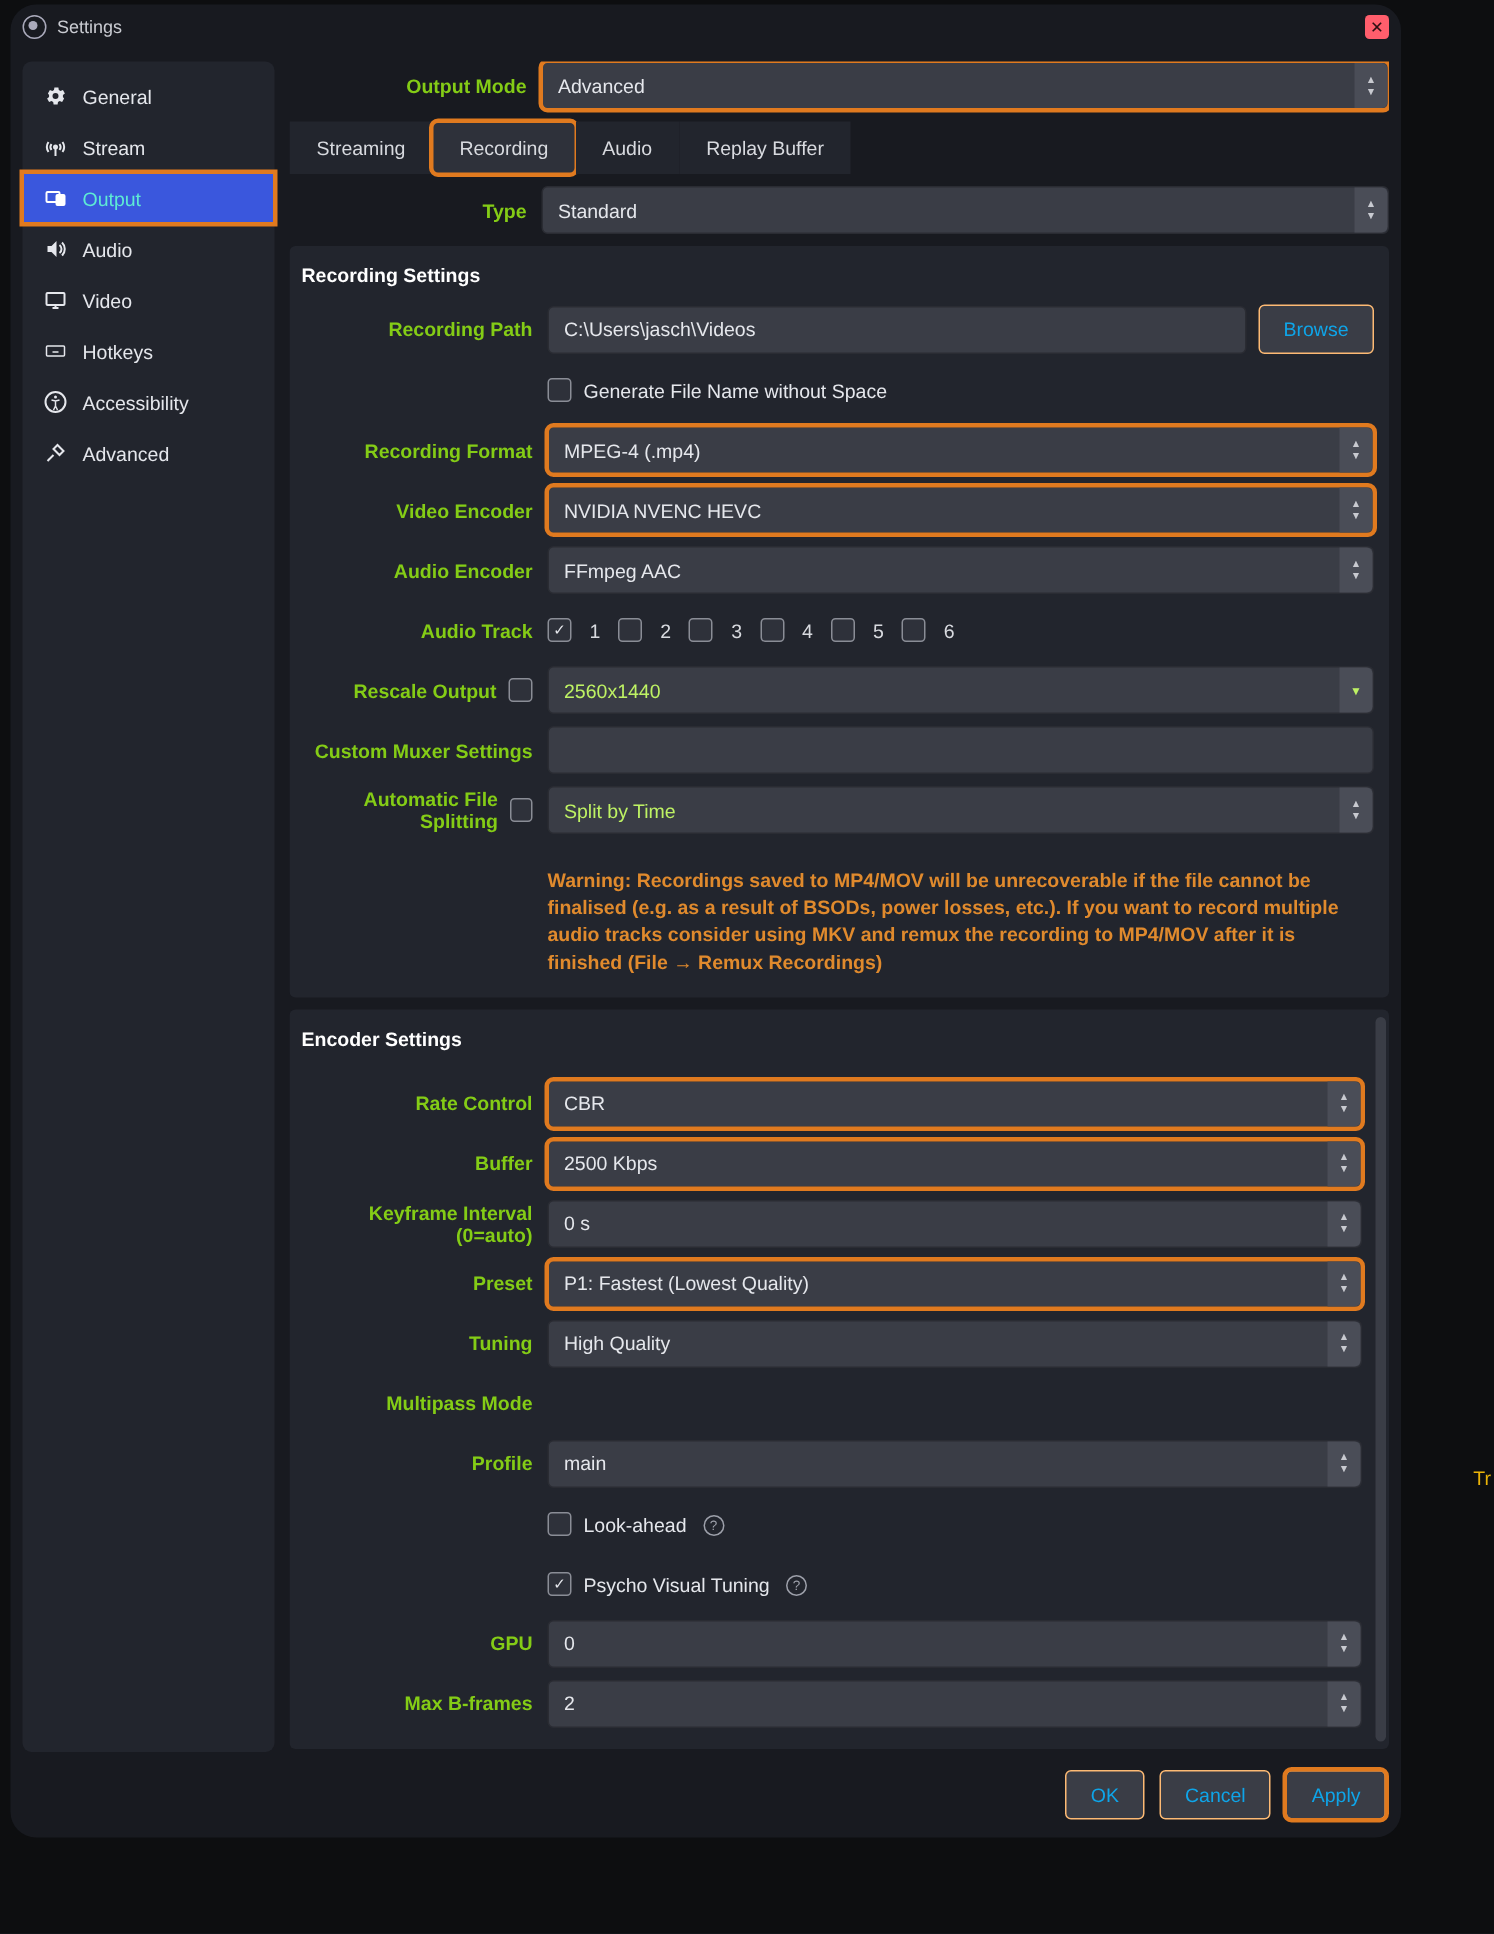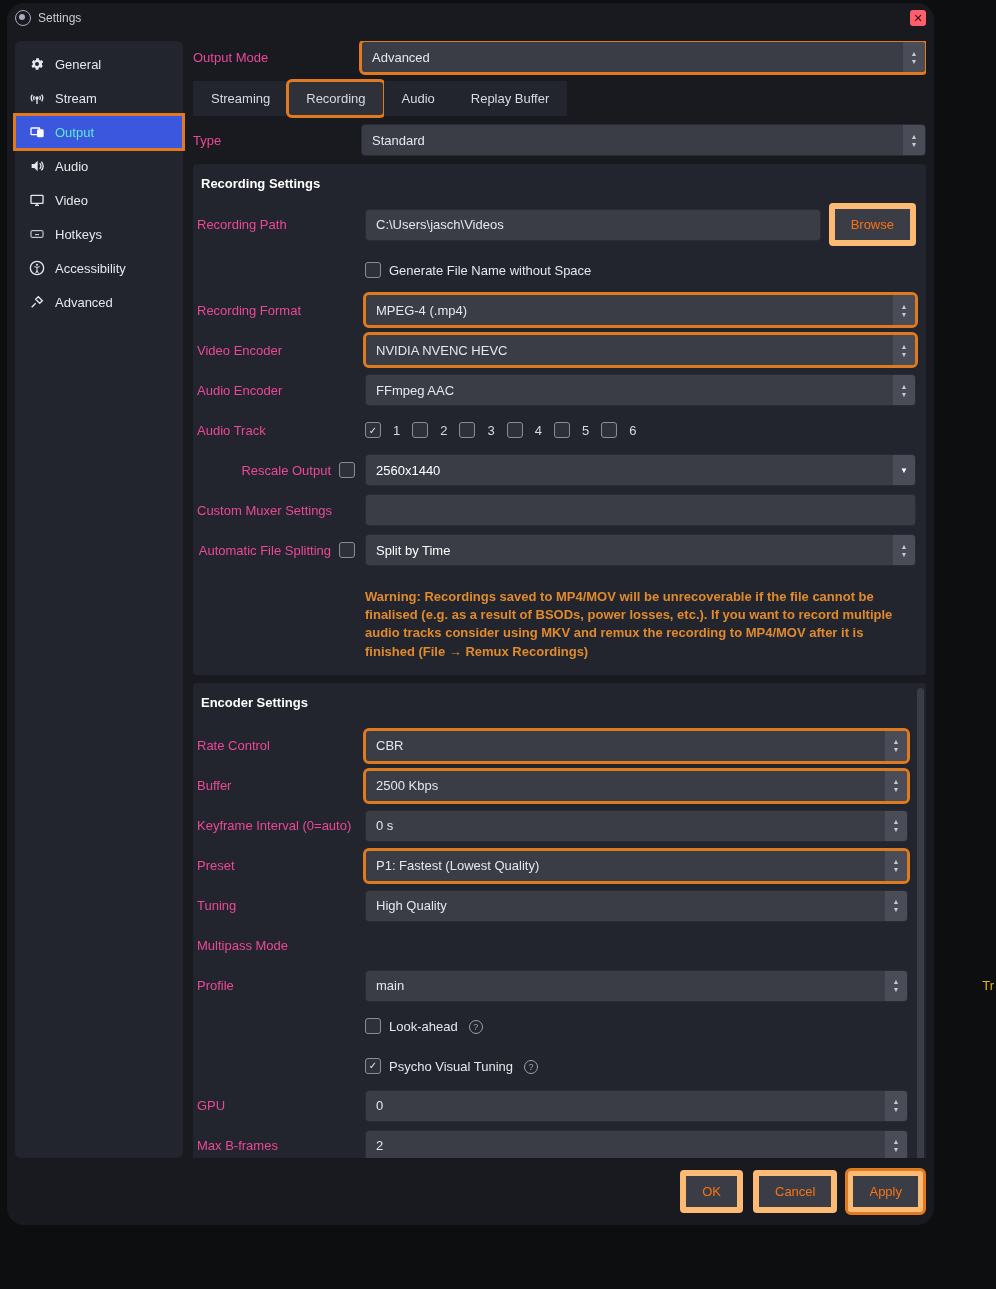--- a/index.html
+++ b/index.html
@@ -95,42 +95,44 @@
   gap: 8px;
   overflow: hidden;
 }
 .form-row {
   display: flex;
   align-items: center;
   min-height: 32px;
 }
 .form-label {
   width: 168px;
+  text-align: right;
   padding-right: 10px;
-  color: #ec4899;
+  color: #84cc16;
+  font-weight: bold;
 }
 .form-field {
   flex: 1;
   display: flex;
   align-items: center;
   gap: 8px;
 }
 .select, .text-input, .spin {
   flex: 1;
   height: 32px;
   background: #3a3d46;
   border: 1px solid #2a2c33;
   border-radius: 4px;
   color: #e5e7ec;
   padding: 0 10px;
   display: flex;
   align-items: center;
   position: relative;
 }
-.select.disabled, .text-input.disabled { color: #ffffff; }
+.select.disabled, .text-input.disabled { color: #bef264; }
 .select .caret, .spin .caret {
   position: absolute;
   right: 0; top: 0; bottom: 0;
   width: 22px;
   background: #4a4d57;
   border-radius: 0 4px 4px 0;
   display: flex;
   flex-direction: column;
   align-items: center;
   justify-content: center;
@@ -178,23 +180,23 @@
 }
 .checkbox.checked::after { content: "✓"; }
 .check-row {
   display: flex;
   align-items: flex-end;
   gap: 8px;
   color: #e5e7ec;
 }
 .btn {
   background: #3a3d46;
-  border: 6px solid #fdba74;
+  border: 1px solid #fdba74;
   border-radius: 4px;
-  color: #f97316;
+  color: #0ea5e9;
   padding: 8px 16px;
   cursor: pointer;
 }
 .tracks {
   display: flex;
   gap: 12px;
   align-items: center;
 }
 .warn {
   color: #e08a2d;

